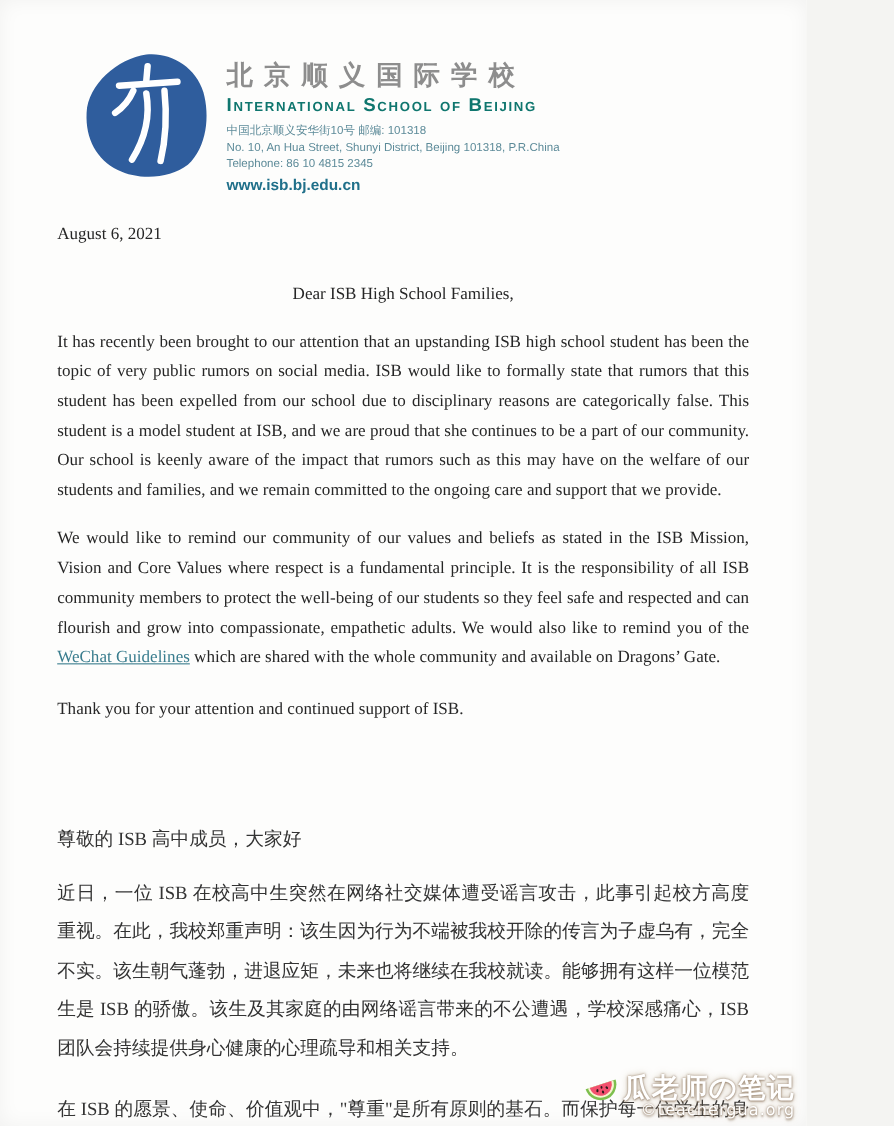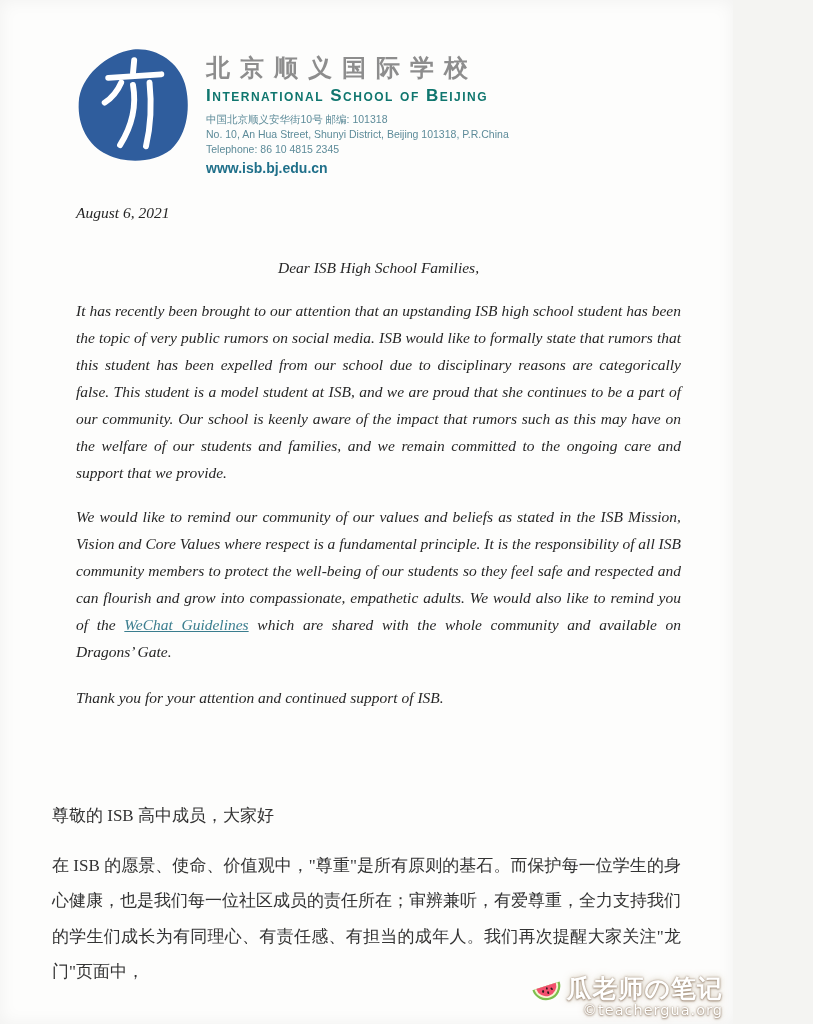--- a/index.html
+++ b/index.html
@@ -38,25 +38,24 @@
     font-variant: small-caps;
     letter-spacing: 1.5px;
     margin-top: 2px;
     white-space: nowrap;
   }
   .addr { margin-top: 6px; color: #5d8b99; font-size: 10.5px; line-height: 1.45; }
   .addr .line { white-space: nowrap; }
   .website { color: #20708a; font-weight: bold; font-size: 14px; margin-top: 0; }
   
   .letter {
-    padding: 22px 52px 0 76px;
+    padding: 22px 52px 0 52px;
     color: #262626;
     font-size: 15.5px;
     line-height: 1.74;
-    font-style: italic;
   }
   .date { margin-bottom: 28px; }
   .salutation { margin-bottom: 16px; text-align: center; }
   .para { text-align: justify; margin-bottom: 17px; }
   .closing-en { margin-top: 20px; }
   a.en-link {
     color: #3a7d8e;
     text-decoration: underline;
     cursor: pointer;
   }
@@ -127,20 +126,21 @@
   <div class="letter">
     <div class="date">August 6, 2021</div>
     <div class="salutation">Dear ISB High School Families,</div>
     <p class="para">It has recently been brought to our attention that an upstanding ISB high school student has been the topic of very public rumors on social media.  ISB would like to formally state that rumors that this student has been expelled from our school due to disciplinary reasons are categorically false.  This student is a model student at ISB, and we are proud that she continues to be a part of our community. Our school is keenly aware of the impact that rumors such as this may have on the welfare of our students and families, and we remain committed to the ongoing care and support that we provide.</p>
     <p class="para"><span>We would like to remind our community of our values and beliefs as stated in the ISB Mission, Vision and Core Values where respect is a fundamental principle. It is the responsibility of all ISB community members to protect the well-being of our students so they feel safe and respected and can flourish and grow into compassionate, empathetic adults. We would also like to remind you of the </span><a class="en-link">WeChat Guidelines</a><span> which are shared with the whole community and available on Dragons’ Gate.</span></p>
     <div class="closing-en">Thank you for your attention and continued support of ISB.</div>
   </div>
 
   <div class="letter-zh">
     <div class="zh-salutation">尊敬的 ISB 高中成员，大家好</div>
+    <p class="zh-para">近日，一位 ISB 在校高中生突然在网络社交媒体遭受谣言攻击，此事引起校方高度重视。在此，我校郑重声明：该生因为行为不端被我校开除的传言为子虚乌有，完全不实。该生朝气蓬勃，进退应矩，未来也将继续在我校就读。能够拥有这样一位模范生是 ISB 的骄傲。该生及其家庭的由网络谣言带来的不公遭遇，学校深感痛心，ISB 团队会持续提供身心健康的心理疏导和相关支持。</p>
     <p class="zh-para"><span>在 ISB 的愿景、使命、价值观中，"尊重"是所有原则的基石。而保护每一位学生的身心健康，也是我们每一位社区成员的责任所在；审辨兼听，有爱尊重，全力支持我们的学生们成长为有同理心、有责任感、有担当的成年人。我们再次提醒大家关注"龙门"页面中，</span></p>
 
   </div>
 
   <div class="watermark">
     <div class="wm-row">
       <svg class="wm-icon" viewBox="0 0 40 38" aria-hidden="true">
         <g transform="rotate(-18 20 20)">
           <path d="M4,20 A16,16 0 0 1 36,20 L4,20 Z" transform="rotate(180 20 20)" fill="#7dbf4e"></path>
           <path d="M6.5,20 A13.5,13.5 0 0 1 33.5,20 L6.5,20 Z" transform="rotate(180 20 20)" fill="#f7f3d0"></path>

